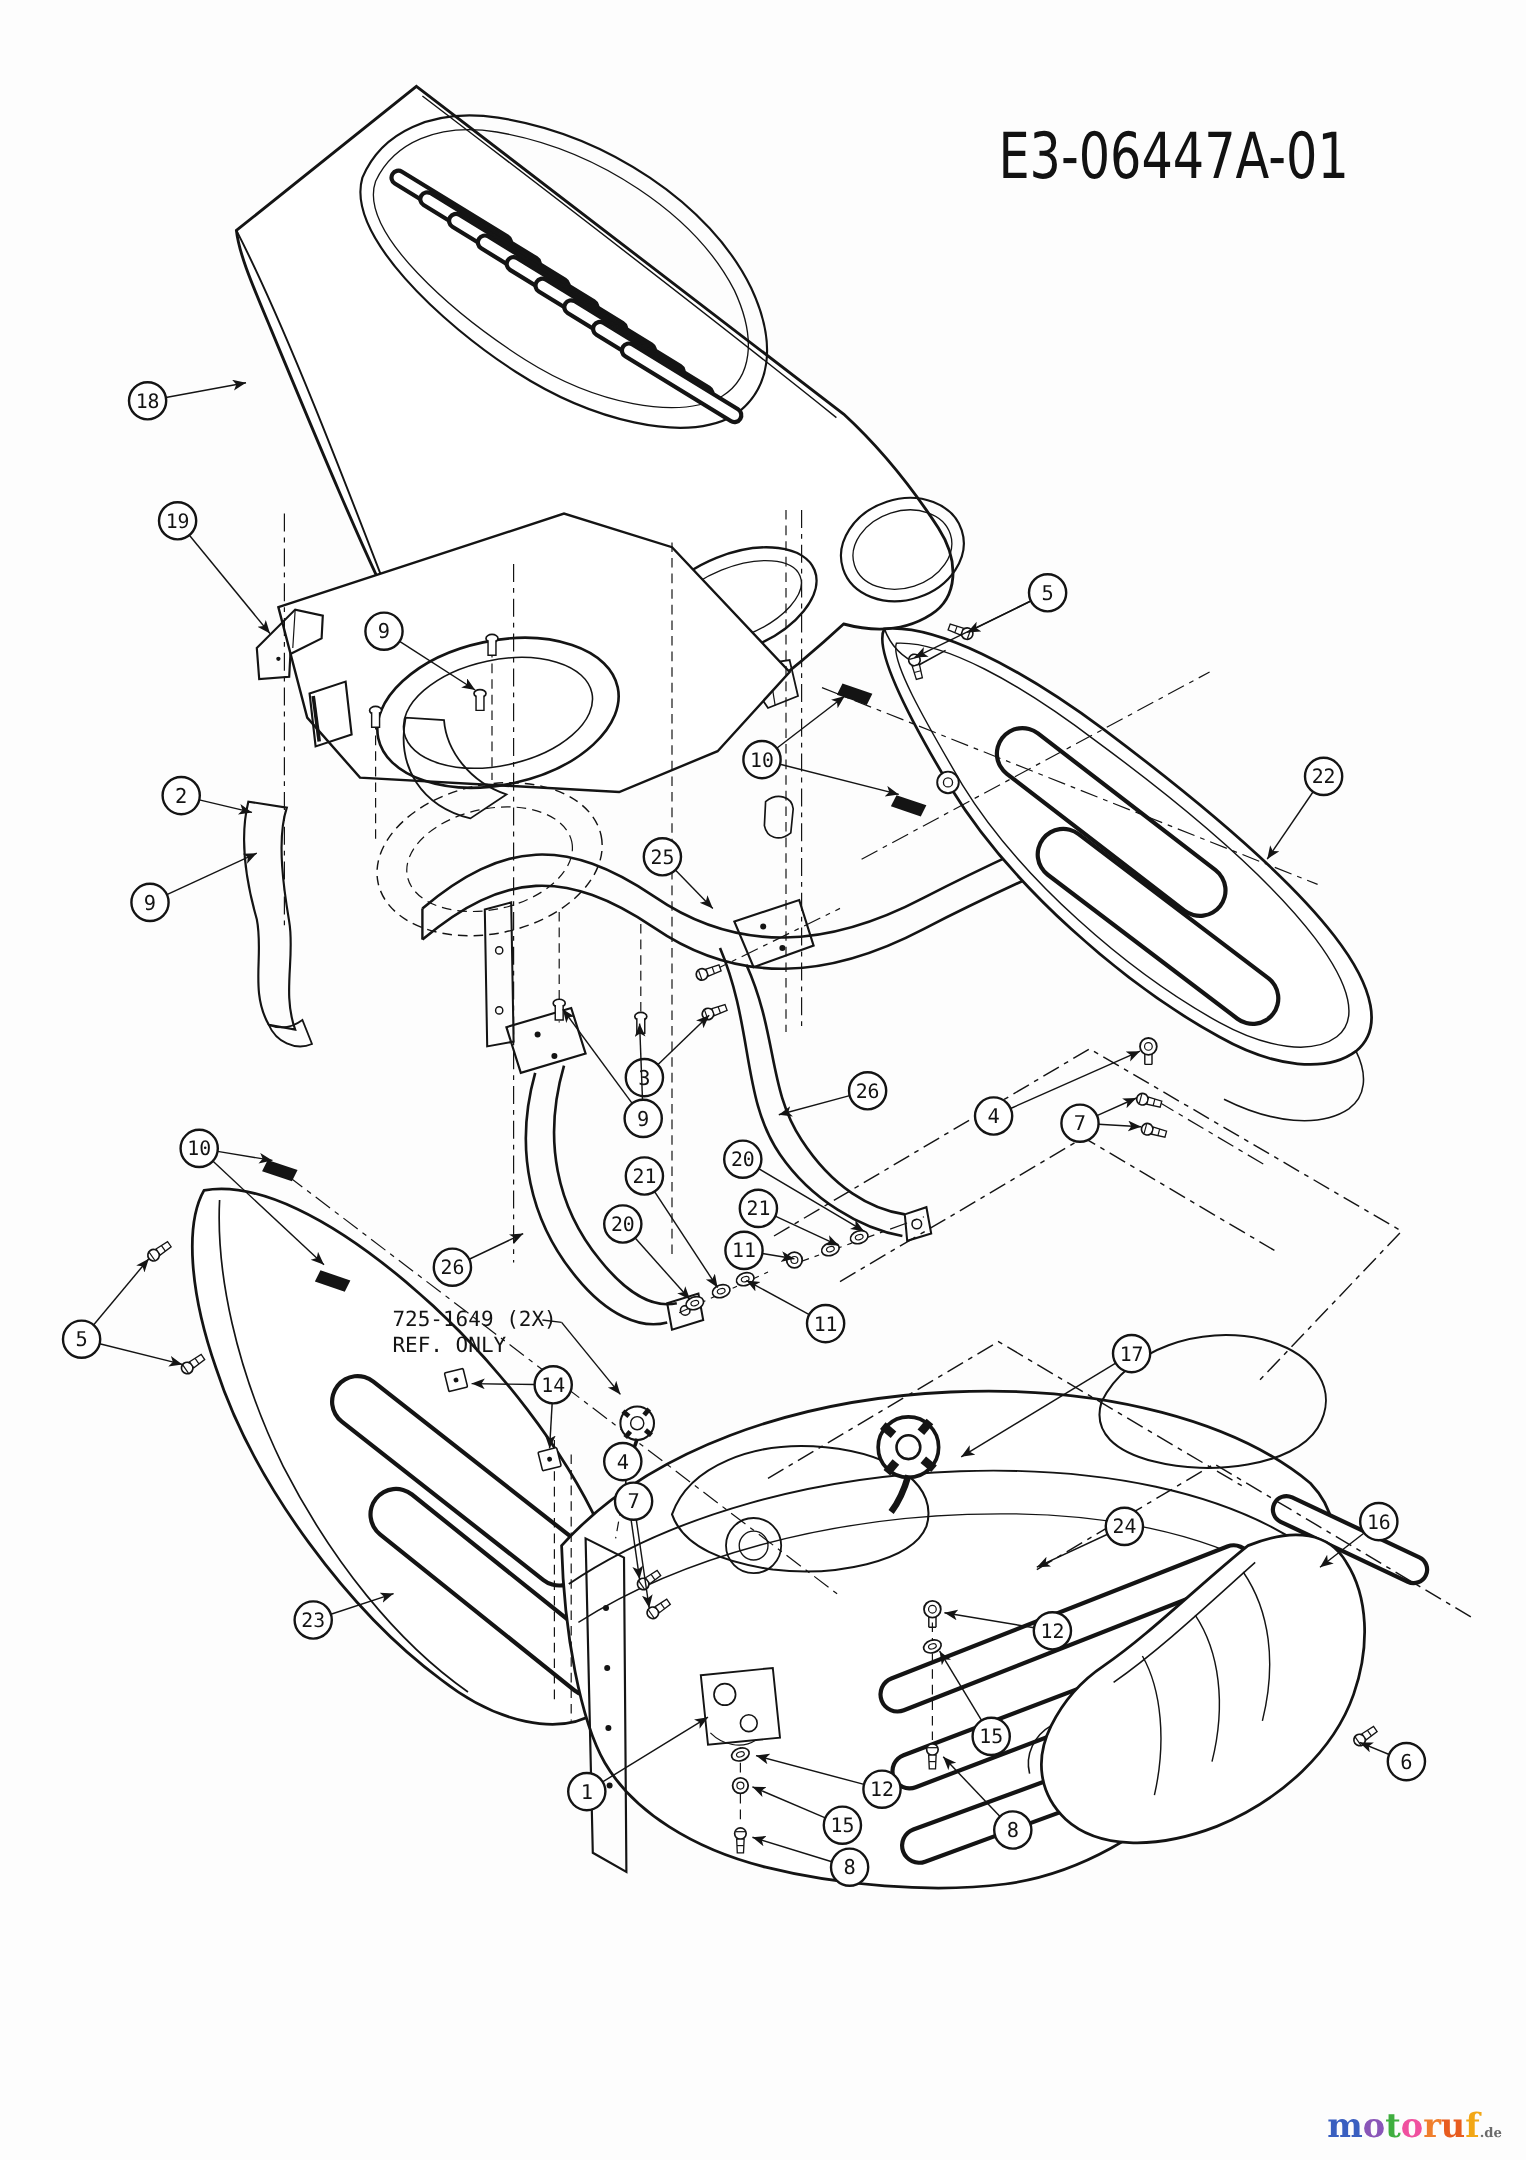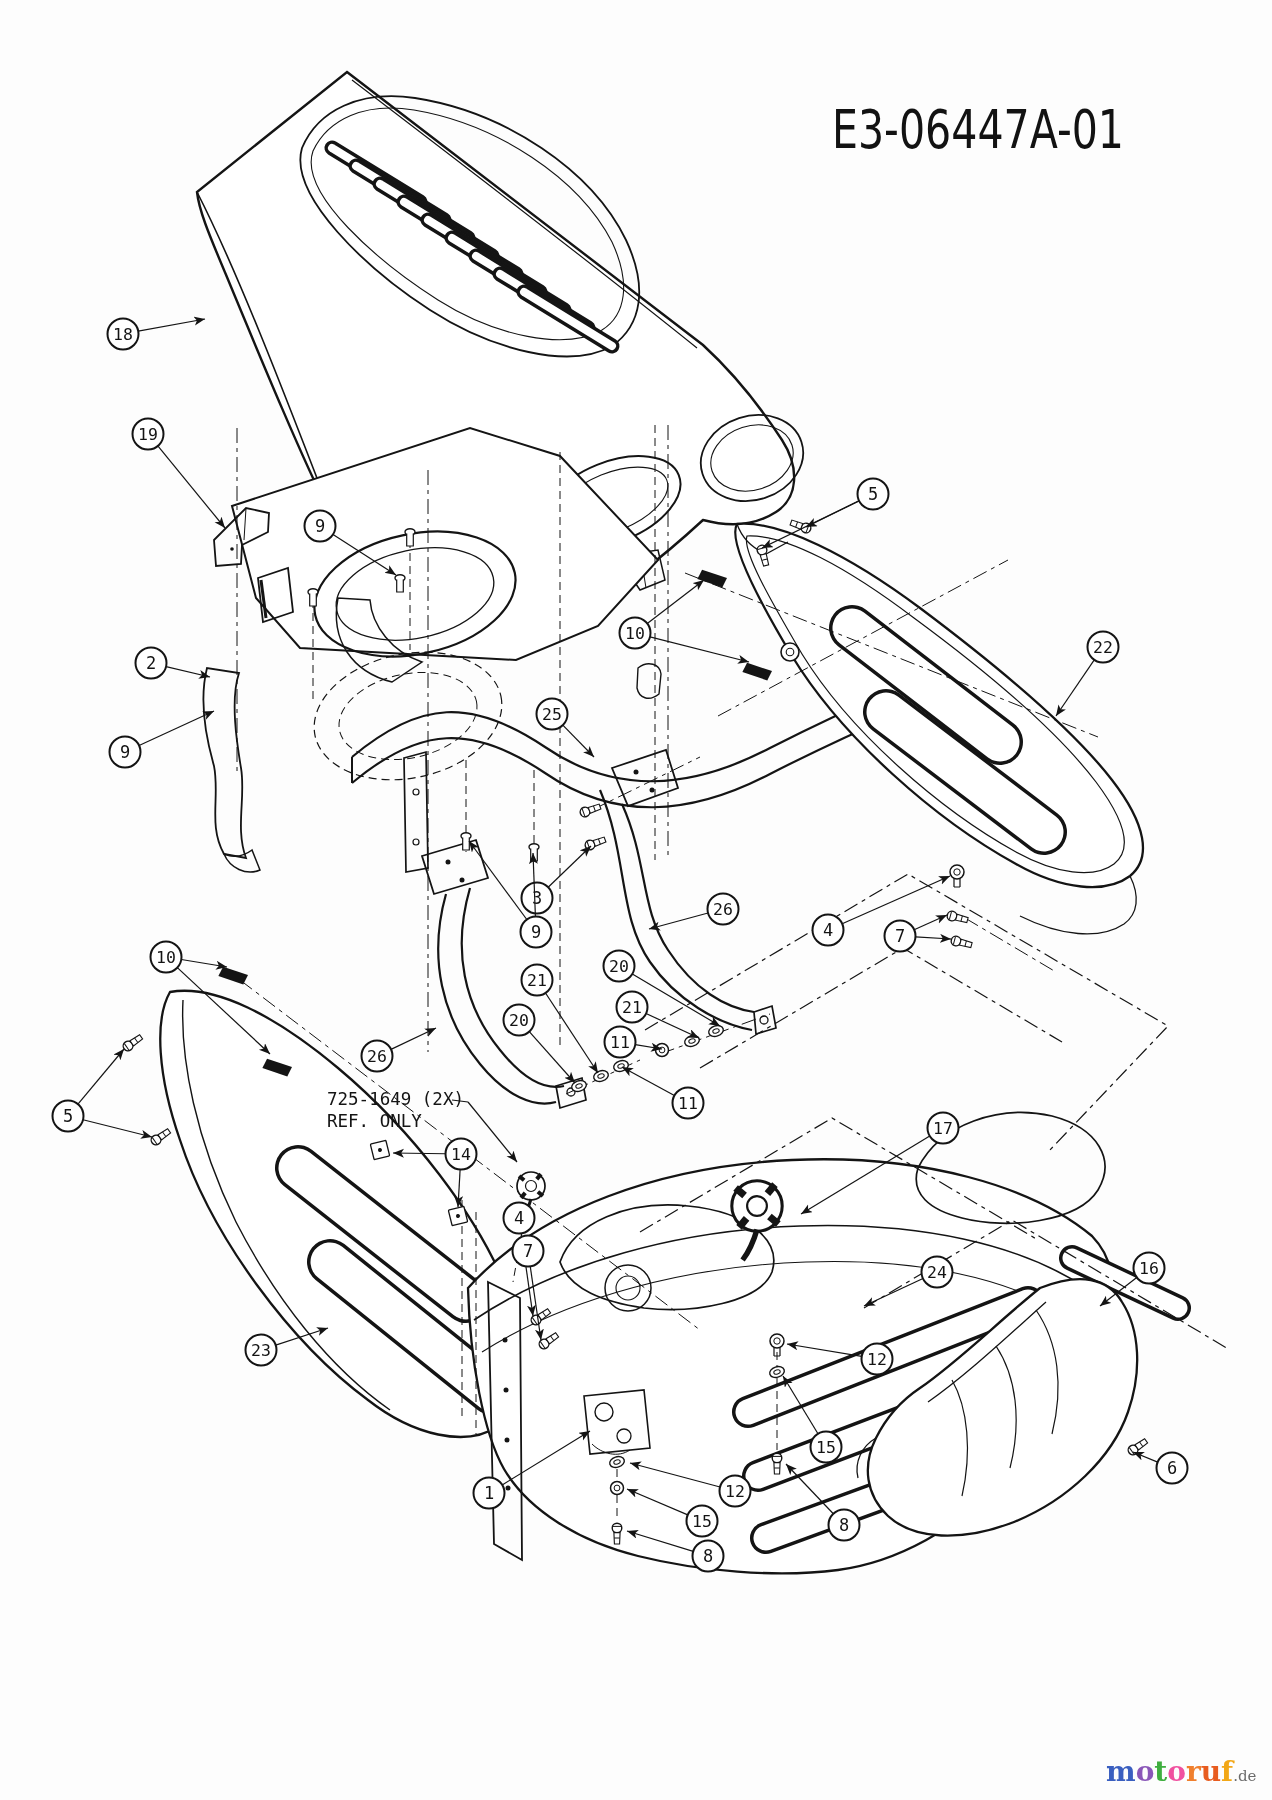--- a/index.html
+++ b/index.html
@@ -3,21 +3,21 @@
 <meta charset="utf-8">
 <style>
   html,body{margin:0;padding:0;background:#e8e8e8;}
   .stage{position:relative;width:1272px;height:1800px;background:#fdfdfd;margin:0 auto;overflow:hidden;
          font-family:"DejaVu Sans", sans-serif;text-align:center;}
   svg{position:absolute;left:0;top:0;}
   .title-text{font-family:"DejaVu Sans", sans-serif;}
   .ref-text{font-family:"DejaVu Sans Mono", monospace;}
   .wm{position:absolute;left:1106px;top:1758px;font-family:"DejaVu Serif", serif;
       font-weight:bold;font-size:28px;line-height:28px;letter-spacing:0px;}
-  .wm .de{font-size:15px;color:#6b6b6b;font-weight:normal;}
+  .wm .de{font-size:11px;color:#6b6b6b;font-weight:bold;}
 </style>
 </head>
 <body>
 
 <div class="stage">
   <svg viewBox="0 0 1272 1800" width="1272" height="1800">
     <defs>
       <marker id="arw" markerUnits="userSpaceOnUse" markerWidth="13" markerHeight="10" refX="11" refY="4.5" orient="auto">
         <path d="M0,0 L11,4.5 L0,9 L2.8,4.5 Z" fill="#141414"></path>
       </marker>

